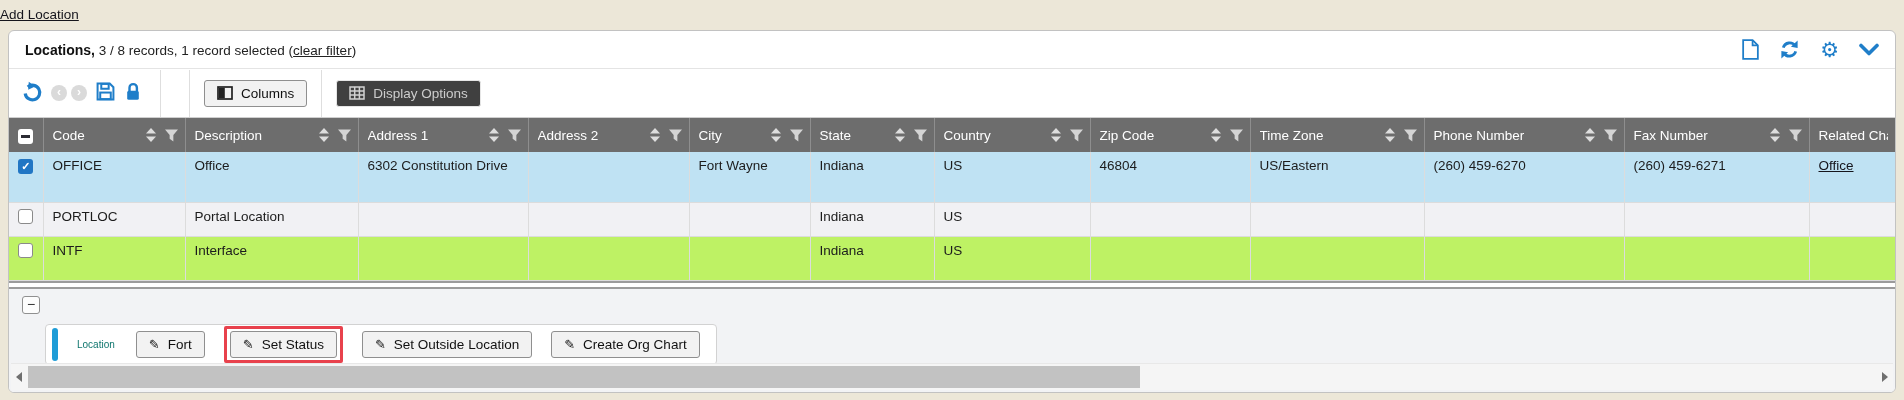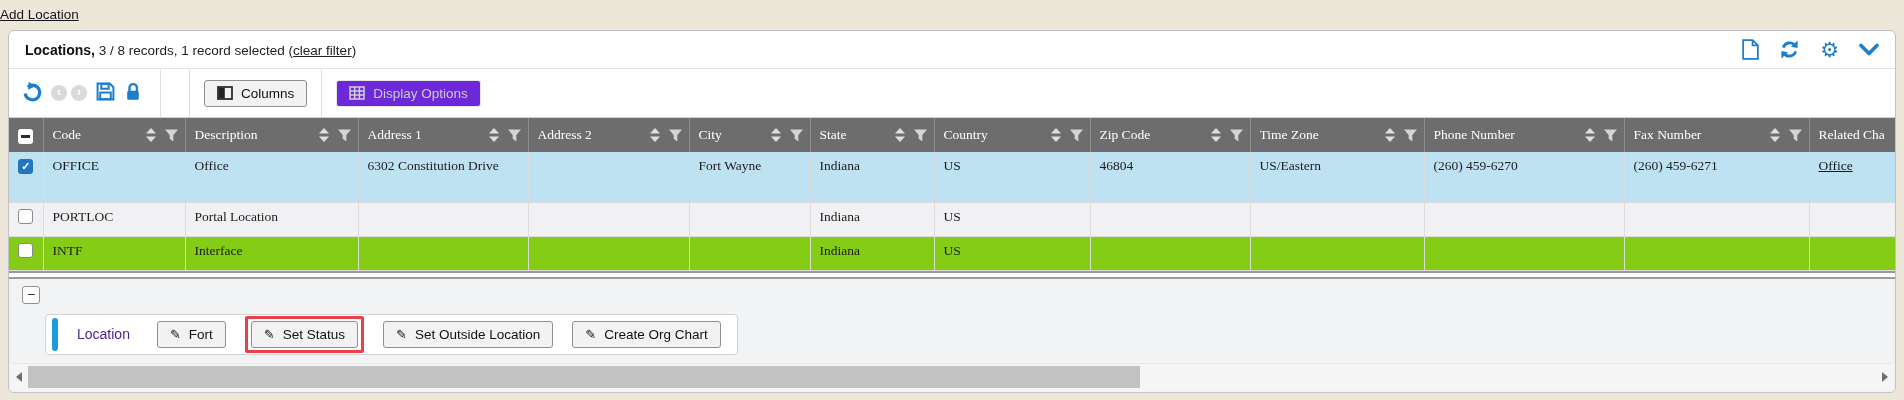--- a/index.html
+++ b/index.html
@@ -31,56 +31,56 @@
   .title-icons svg { display:block; }
 
   
   .toolbar { height:49px; flex:0 0 49px; display:flex; align-items:center; padding:0 10px; border-bottom:1px solid #cfcfcf; }
   .undo-btn { margin:0 8px 0 2px; cursor:pointer; }
   .nav-circle { width:16px; height:16px; border-radius:50%; background:#dadada; color:#ffffff; font-size:12px; line-height:14px; text-align:center; margin-right:4px; font-weight:bold; }
   .view-select { width:140px; height:29px; margin:0 10px 0 12px; background:#fff; border:1px solid #767676; border-radius:2px; display:flex; align-items:center; justify-content:space-between; padding:0 7px 0 9px; cursor:pointer; }
   .tool-icon { margin:0 5px; cursor:pointer; }
   .vsep { width:1px; height:47px; background:#dedede; margin:0 14px; }
   .btn { display:inline-flex; align-items:center; gap:8px; background:#f2f2f2; border:1px solid #8f8f8f; border-radius:3px; padding:5px 12px; font-size:13.5px; color:#111; cursor:pointer; white-space:nowrap; }
-  .btn.disabled { background:#6d28d9; border-color:#e6e6e6; color:#cccccc; cursor:default; }
-
-  
-  .table-wrap { flex:0 0 auto;font-family:Liberation Serif, serif; }
+  .btn.disabled { background:#404040; border-color:#e6e6e6; color:#cccccc; cursor:default; }
+
+  
+  .table-wrap { flex:0 0 auto; }
   table { border-collapse:collapse; table-layout:fixed; width:1886px; }
   col.c-check{width:34px} col.c-code{width:142px} col.c-desc{width:173px} col.c-a1{width:170px}
   col.c-a2{width:161px} col.c-city{width:121px} col.c-state{width:124px} col.c-country{width:156px}
   col.c-zip{width:160px} col.c-tz{width:174px} col.c-phone{width:200px} col.c-fax{width:185px} col.c-rel{width:86px}
   thead th { background:#6d6d6d; height:34px; padding:0 7px 0 9px; border-right:1px solid #8e8e8e; font-weight:normal; color:#fff; text-align:left; overflow:hidden; white-space:nowrap; }
   thead th:last-child { border-right:none; }
   .hdr { display:flex; align-items:center; }
   .hdr-label { flex:1 1 auto; overflow:hidden; white-space:nowrap; }
   .hdr-icons { display:flex; align-items:center; gap:9px; flex:0 0 auto; }
   tbody td { border-right:1px solid #dcdcdc; border-bottom:1px solid #dcdcdc; padding:6px 8px 4px 9px; vertical-align:top; overflow:hidden; }
   tr.row-selected td { background:#bfe2f3; height:50px; }
   tr.row-alt td { background:#f1f1f4; height:34px; }
-  tr.row-plain td { background:#84cc16; height:34px; }
+  tr.row-plain td { background:#bef264; height:44px; }
   td.cell-check, th.cell-check { padding:6px 0 0 0; text-align:center; vertical-align:top; }
   th.cell-check { vertical-align:middle; padding:0; }
   .cell-link { text-decoration:underline; color:#15151c; cursor:pointer; }
 
   
   .cbx { width:15px; height:15px; border-radius:3px; display:inline-flex; align-items:center; justify-content:center; cursor:pointer; }
   .cbx.unchecked { background:#fff; border:1px solid #8a8a8a; }
   .cbx.checked { background:#2176c4; color:#fff; font-size:11px; font-weight:bold; }
   .cbx.indeterminate { background:#fff; }
   .cbx.indeterminate .bar { width:9px; height:3px; background:#2b2b33; }
 
   .dbl-line { height:8px; border-top:2px solid #9b9b9b; border-bottom:2px solid #9b9b9b; background:#fff; flex:0 0 8px; }
 
   
   .bottom { flex:1 1 auto; background:#f2f3f5; position:relative; }
   .collapse-box { position:absolute; left:13px; top:7px; width:18px; height:18px; background:#fdfdfd; border:1px solid #909090; border-radius:3px; color:#333; font-size:14px; line-height:15px; text-align:center; cursor:pointer; }
   .action-bar { position:absolute; left:36px; top:35px; height:41px; background:#ffffff; border:1px solid #d2d2d2; border-radius:4px; display:flex; align-items:center; gap:19px; padding:0 16px 0 6px; }
   .accent-bar { width:6px; height:33px; background:#1e9cd7; border-radius:3px; }
-  .group-label { font-size:14px; color:#4c1d95; margin-right:8px; }
+  .group-label { font-size:10px; color:#0f766e; margin-right:2px; }
   .pencil { font-size:13px; color:#111; }
   .red-wrap { border:3px solid #e8414c; border-radius:2px; padding:2px 3px; display:inline-flex; background:#fff; }
 
   
   .hscroll { position:absolute; left:2px; right:2px; bottom:2px; height:27px; background:#f5f5f5; border-top:1px solid #e8e8e8; }
   .hs-arrow { position:absolute; top:0; bottom:0; width:16px; display:flex; align-items:center; justify-content:center; cursor:pointer; }
   .hs-arrow.left { left:0; } .hs-arrow.right { right:0; }
   .tri-left { width:0; height:0; border-top:5px solid transparent; border-bottom:5px solid transparent; border-right:6px solid #6f6f6f; }
   .tri-right { width:0; height:0; border-top:5px solid transparent; border-bottom:5px solid transparent; border-left:6px solid #6f6f6f; }
   .hs-thumb { position:absolute; left:17px; width:1112px; top:2px; bottom:2px; background:#c2c2c2; cursor:grab; }

